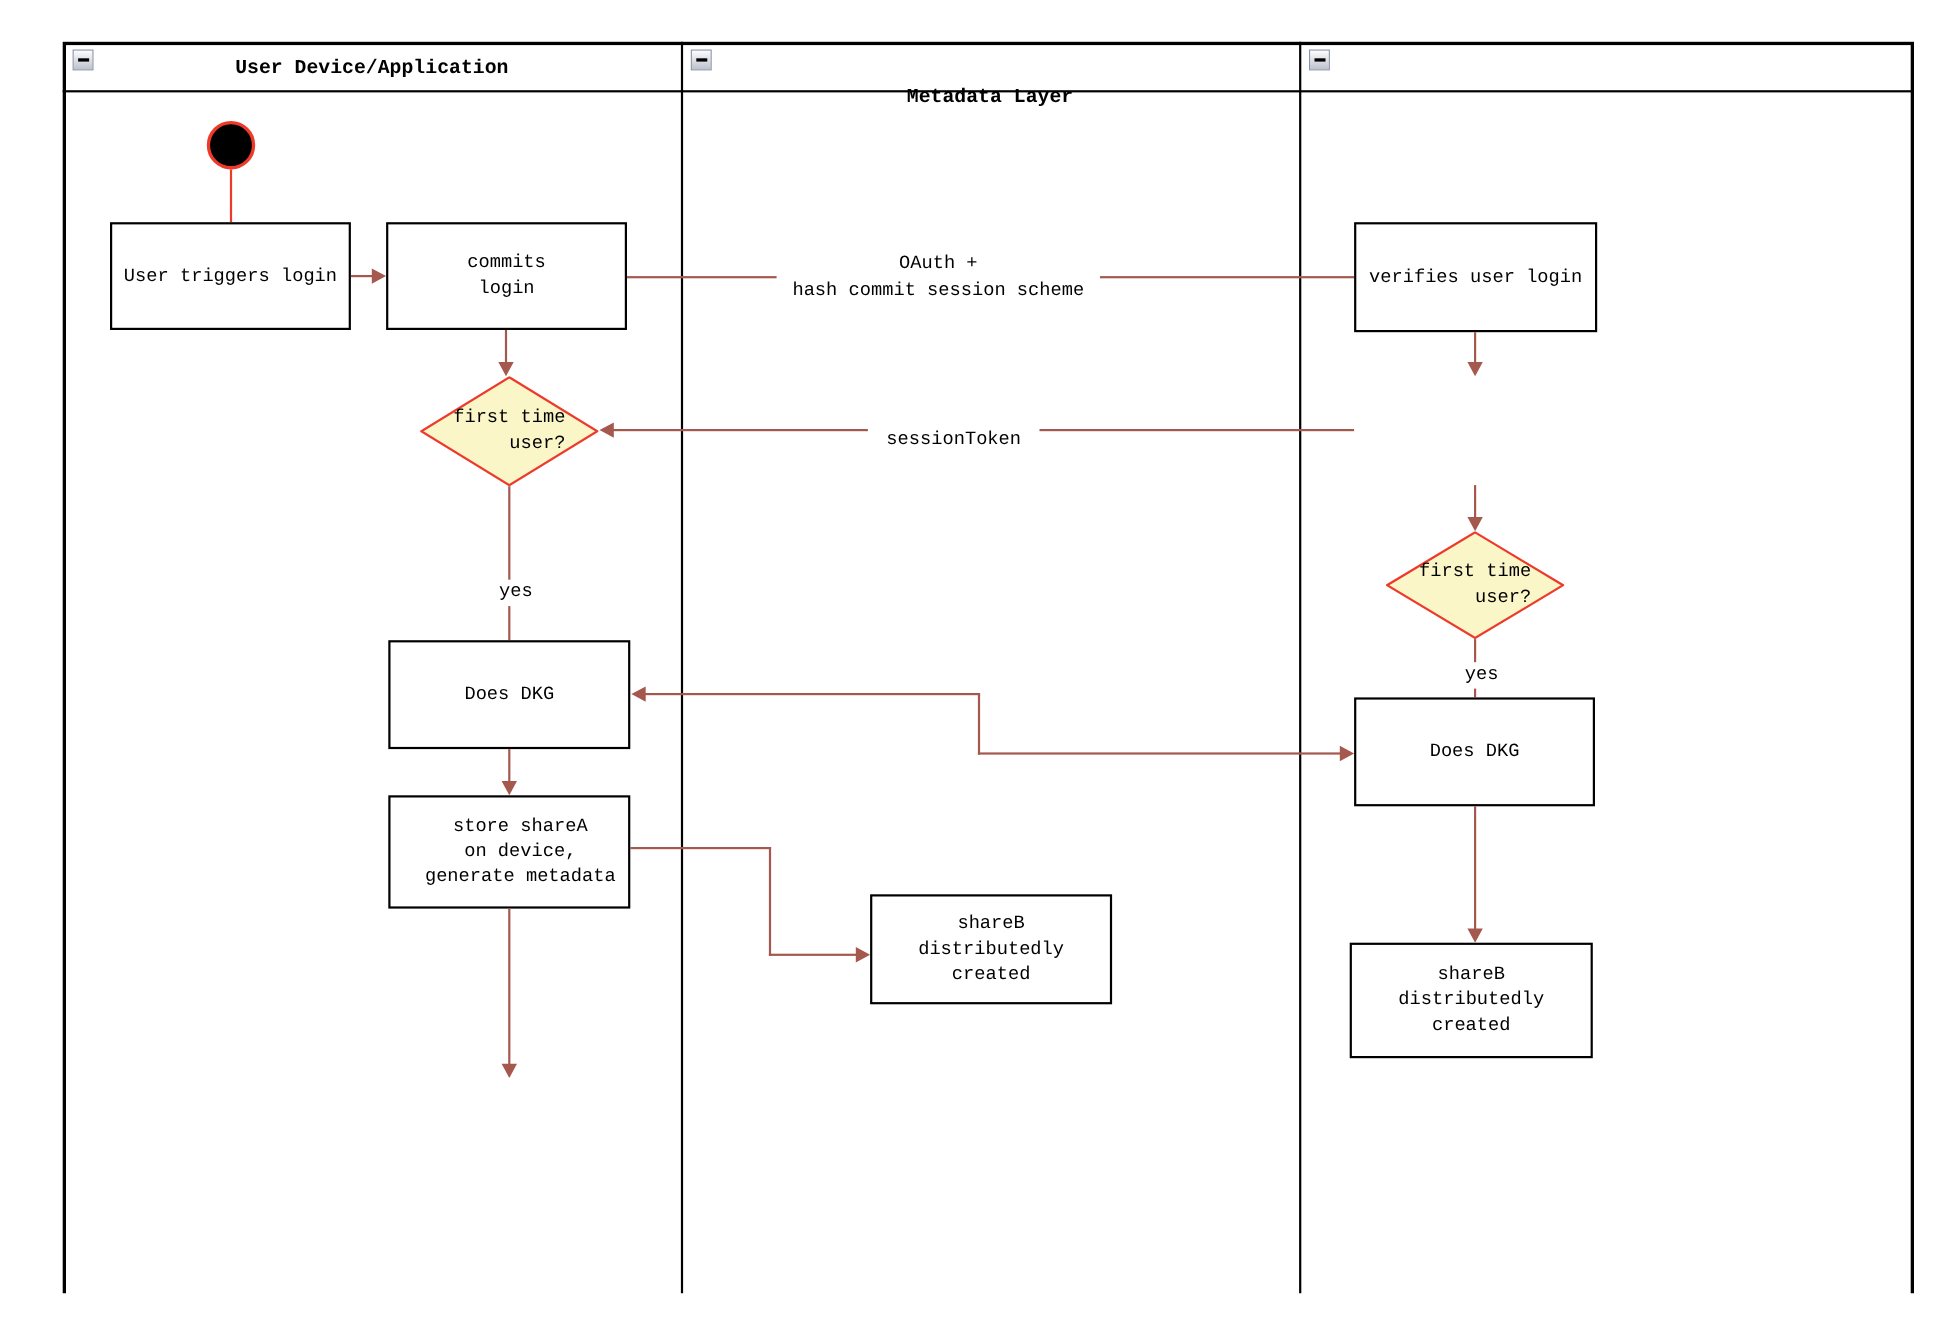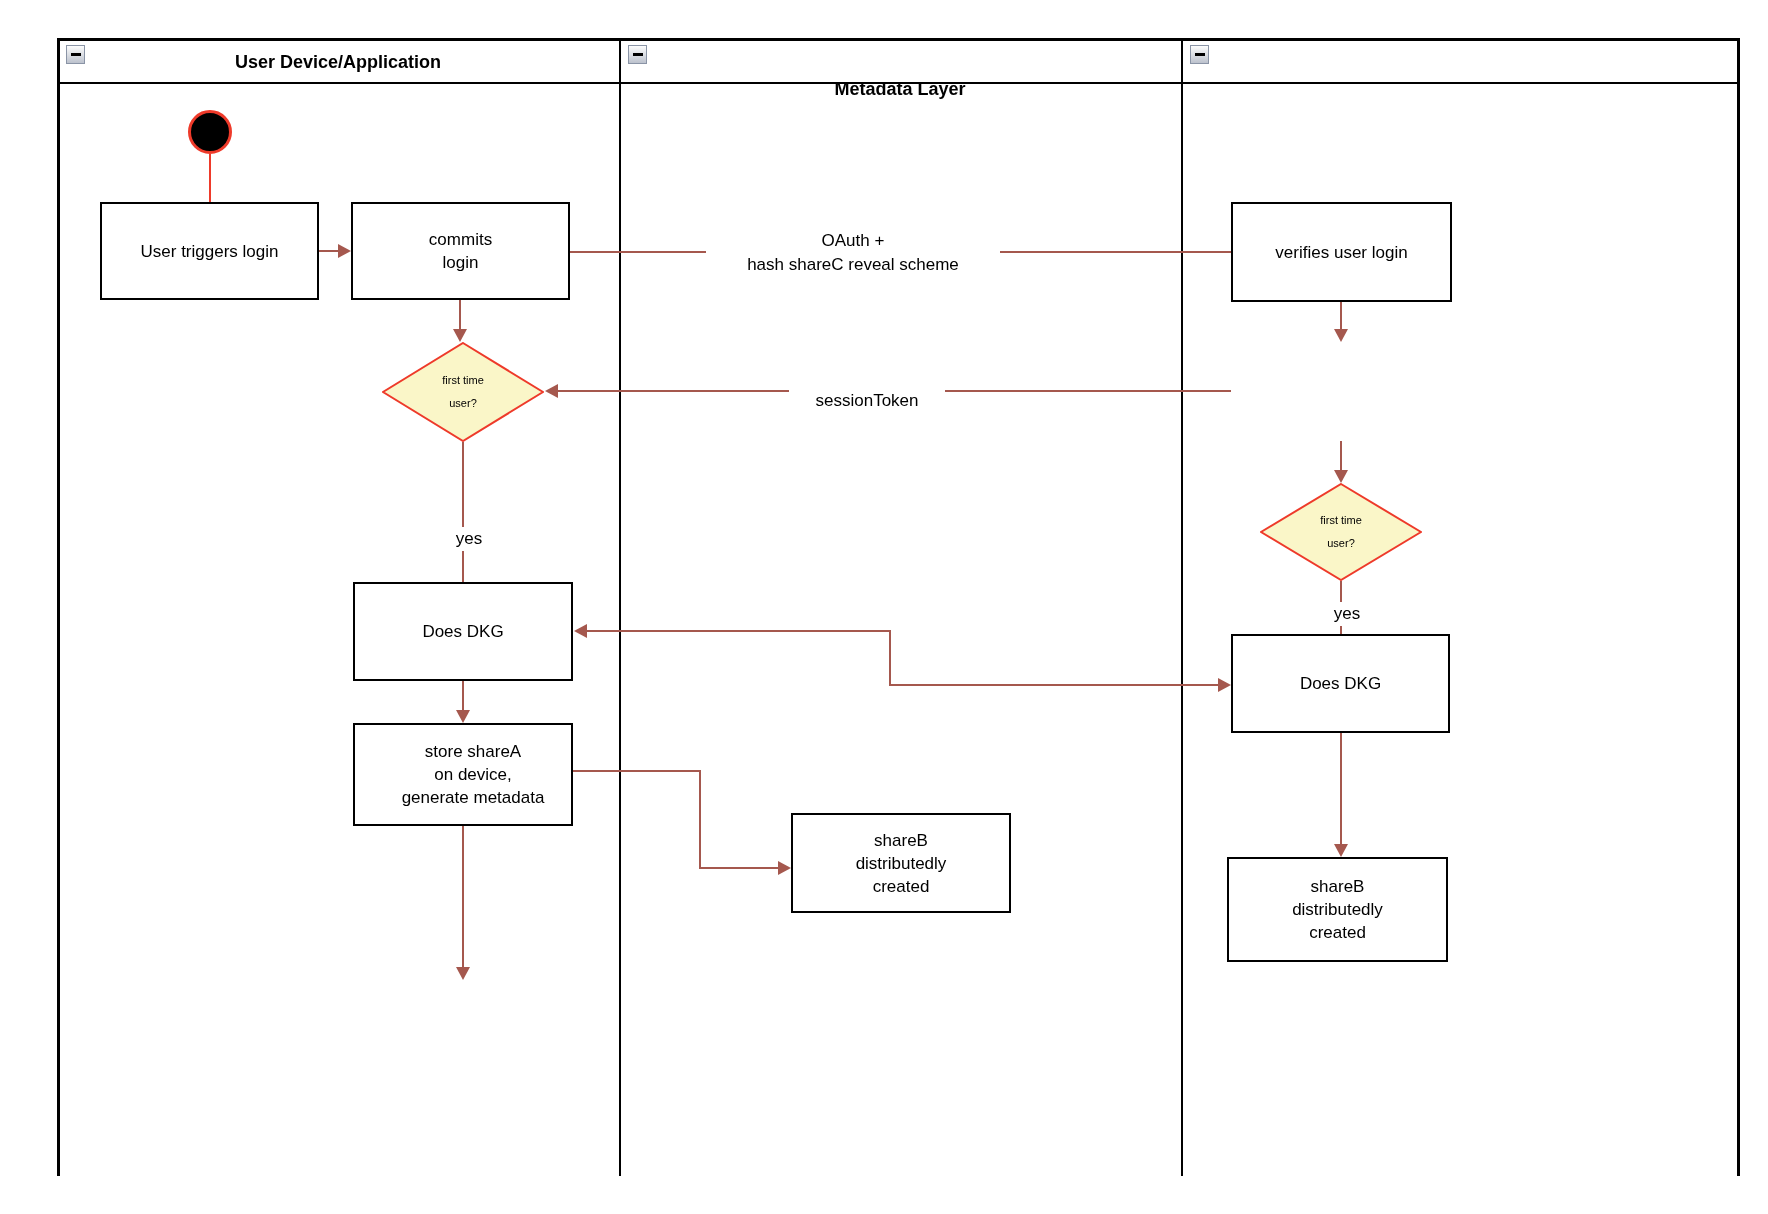--- a/index.html
+++ b/index.html
@@ -1,18 +1,18 @@
 <!DOCTYPE html>
 <html><head>
 <meta charset="utf-8">
 <style>
   html,body{margin:0;padding:0;background:#ffffff;}
   #canvas{
     position:relative;width:1768px;height:1176px;background:#ffffff;
-    font-family:Liberation Sans, sans-serif;color:#000;
+    font-family:Liberation Mono, monospace;color:#000;
     overflow:hidden;
   }
   
   .frame{position:absolute;left:57px;top:38px;width:1683px;height:1163px;border:3px solid #000;box-sizing:border-box;background:#fff;}
   .vline{position:absolute;top:38px;height:1163px;width:2px;background:#000;}
   .hline-header{position:absolute;left:57px;top:82px;width:1683px;height:2px;background:#000;}
   .lane-title{
     position:absolute;top:44px;height:36px;line-height:36px;text-align:center;
     font-weight:bold;font-size:18px;
   }
@@ -41,22 +41,22 @@
   .ah-right{position:absolute;width:0;height:0;border-top:7px solid transparent;border-bottom:7px solid transparent;border-left:13px solid #a5584e;}
   .ah-left{position:absolute;width:0;height:0;border-top:7px solid transparent;border-bottom:7px solid transparent;border-right:13px solid #a5584e;}
   
   .elabel{
     position:absolute;background:#fff;text-align:center;font-size:17px;line-height:24px;
     white-space:pre-line;padding:0 3px;
   }
   
   .dwrap{position:absolute;}
   .dlabel{
-    position:absolute;display:flex;align-items:center;justify-content:center;text-align:center;
-    font-size:11px;line-height:23px;white-space:pre-line;
+    position:absolute;display:flex;align-items:center;justify-content:center;text-align:right;
+    font-size:17px;line-height:23px;white-space:pre-line;
   }
 </style>
 </head>
 <body>
 
 <div id="canvas">
 
   <div class="frame"></div>
   <div class="hline-header"></div>
   <div class="vline" style="left:619px;"></div>
@@ -80,21 +80,21 @@
 
   <div class="box" style="left:351px;top:202px;width:219px;height:98px;">commits
 login</div>
   <div class="box" style="left:100px;top:202px;width:219px;height:98px;">User triggers login</div>
 
   <div class="eh" style="left:319px;top:250px;width:21px;"></div>
   <div class="ah-right" style="left:338px;top:244px;"></div>
 
   <div class="eh" style="left:570px;top:251px;width:661px;"></div>
   <div class="elabel" style="left:706px;top:229px;width:288px;">OAuth +
-hash shareC reveal scheme</div>
+hash commit session scheme</div>
 
   <div class="ev" style="left:459px;top:300px;height:31px;"></div>
   <div class="ah-down" style="left:453px;top:329px;"></div>
 
   <div class="dwrap" style="left:382px;top:342px;width:162px;height:100px;">
     <svg width="162" height="100" viewBox="0 0 162 100">
       <polygon points="81,1 161,50 81,99 1,50" fill="#faf6c8" stroke="#ee3a2a" stroke-width="2"></polygon>
     </svg>
     <div class="dlabel" style="left:0;top:0;width:162px;height:100px;">first time
 user?</div>

